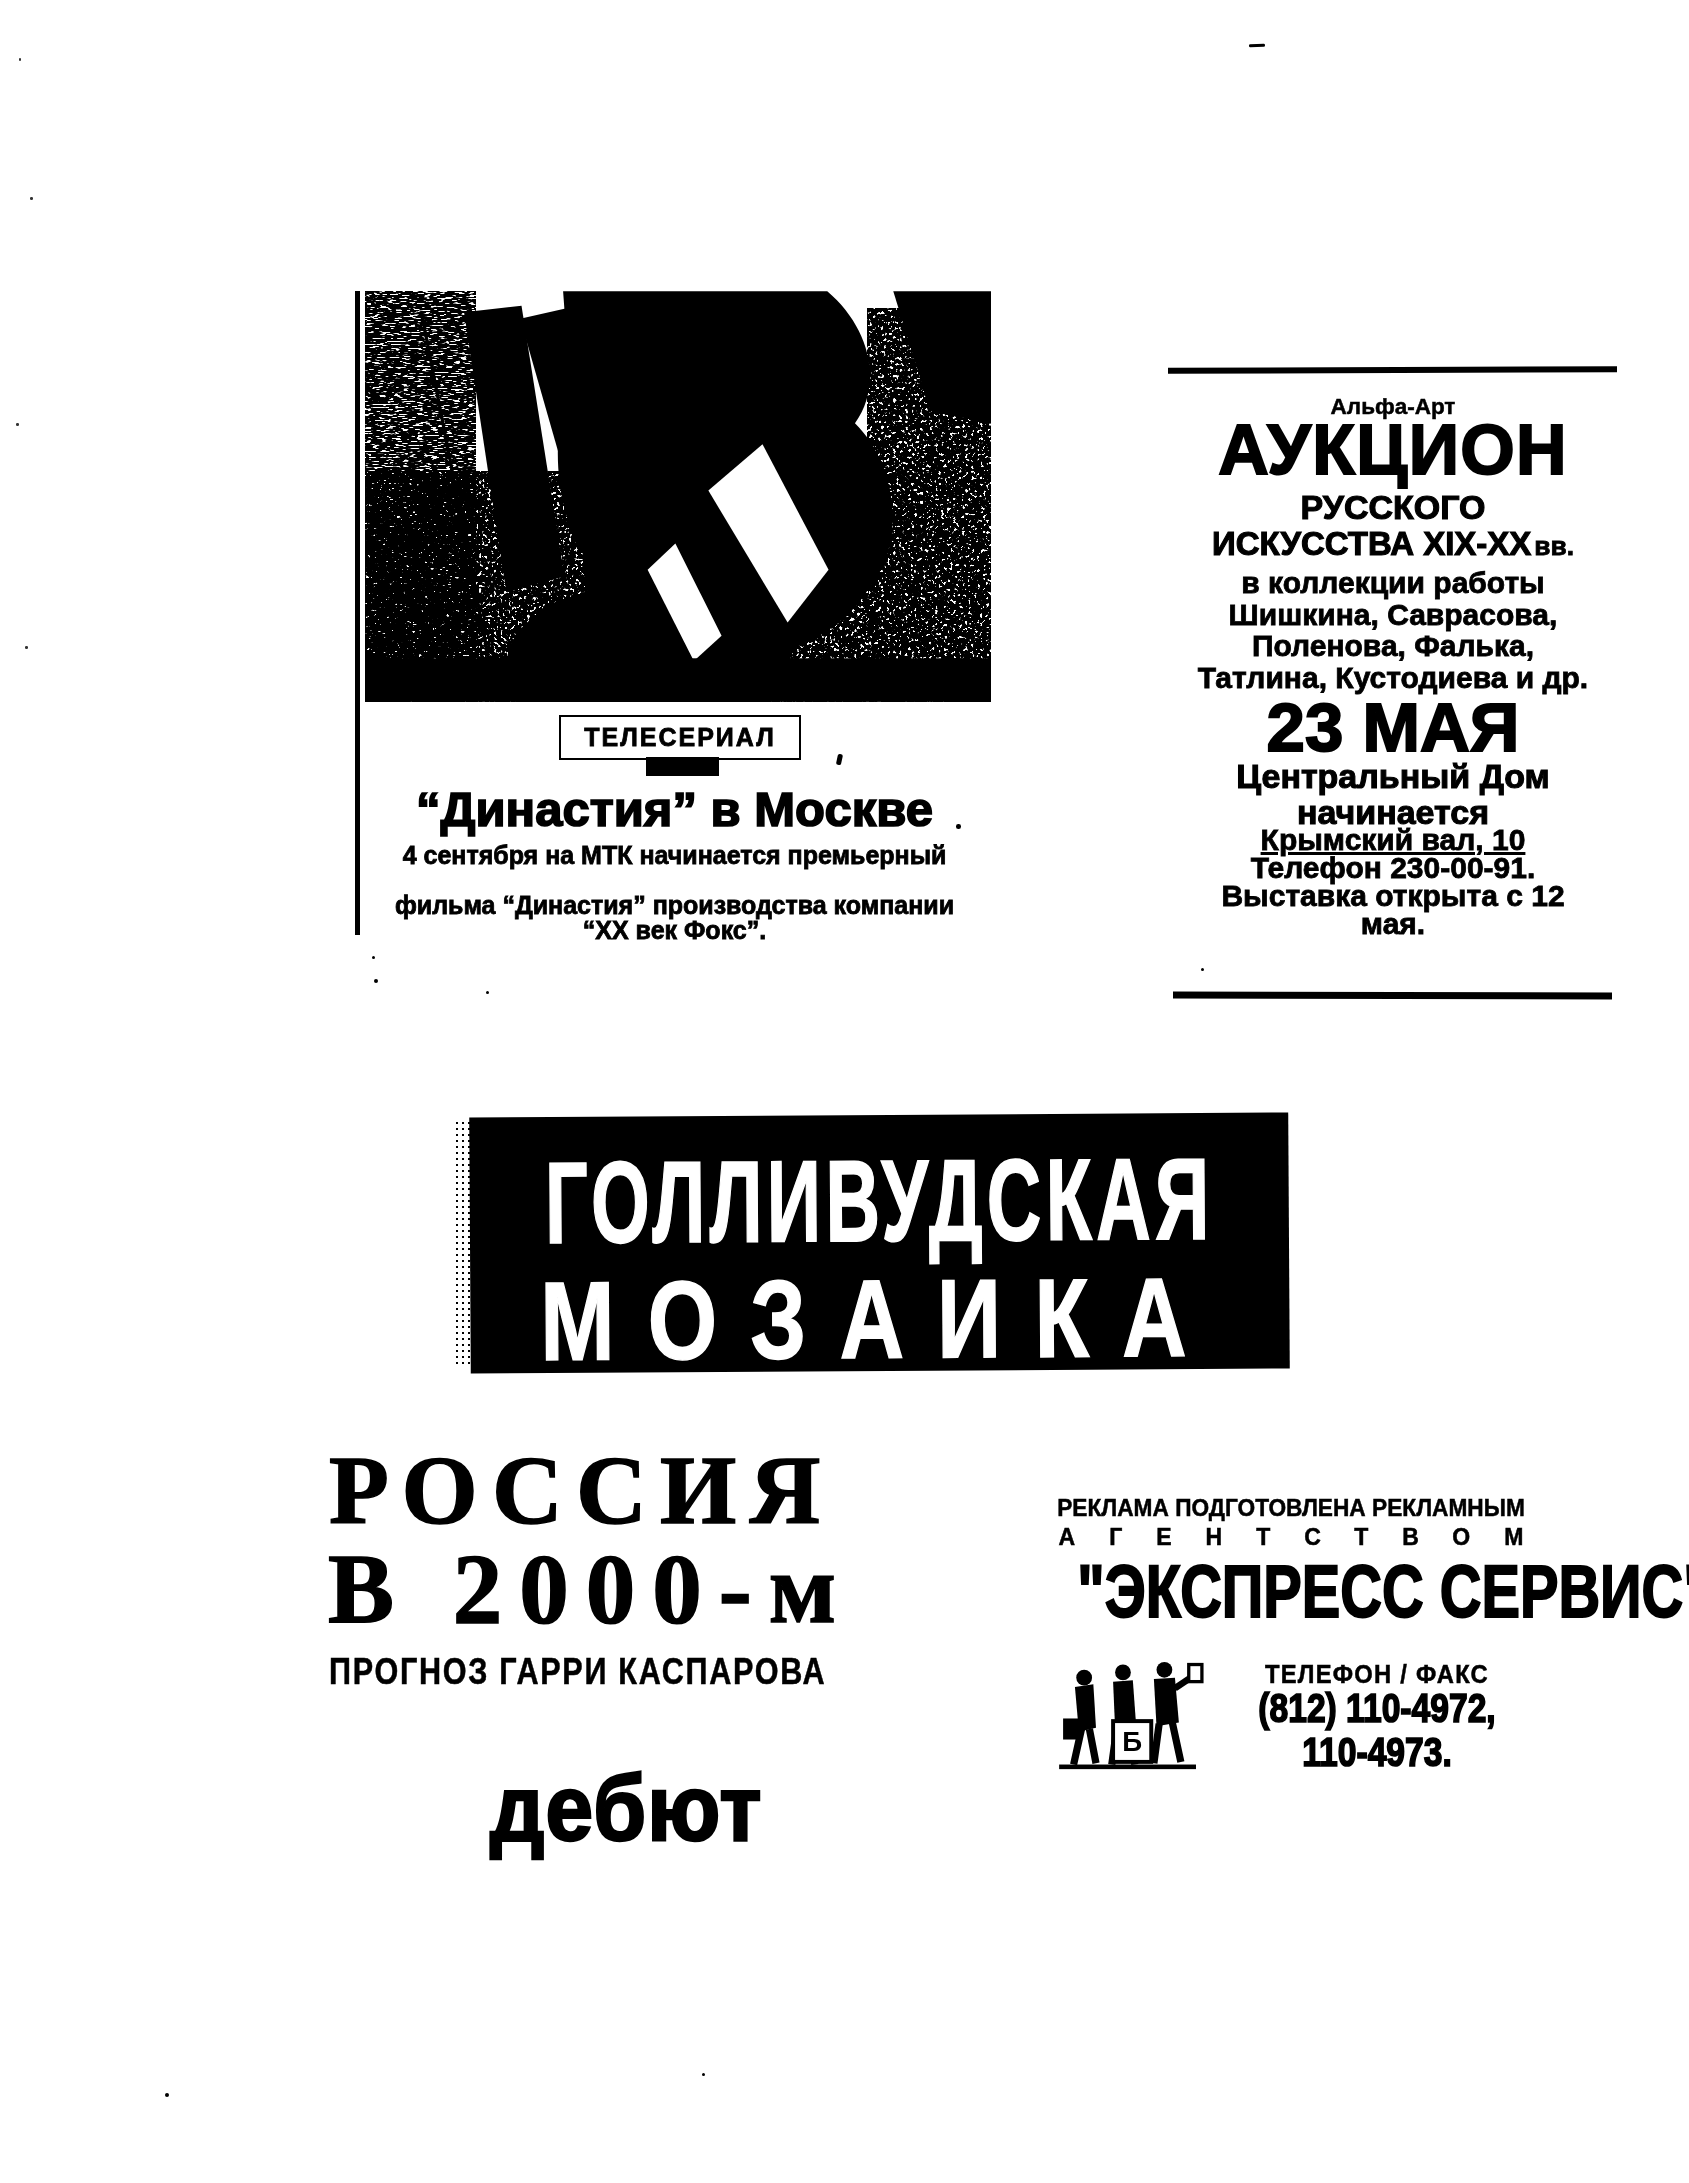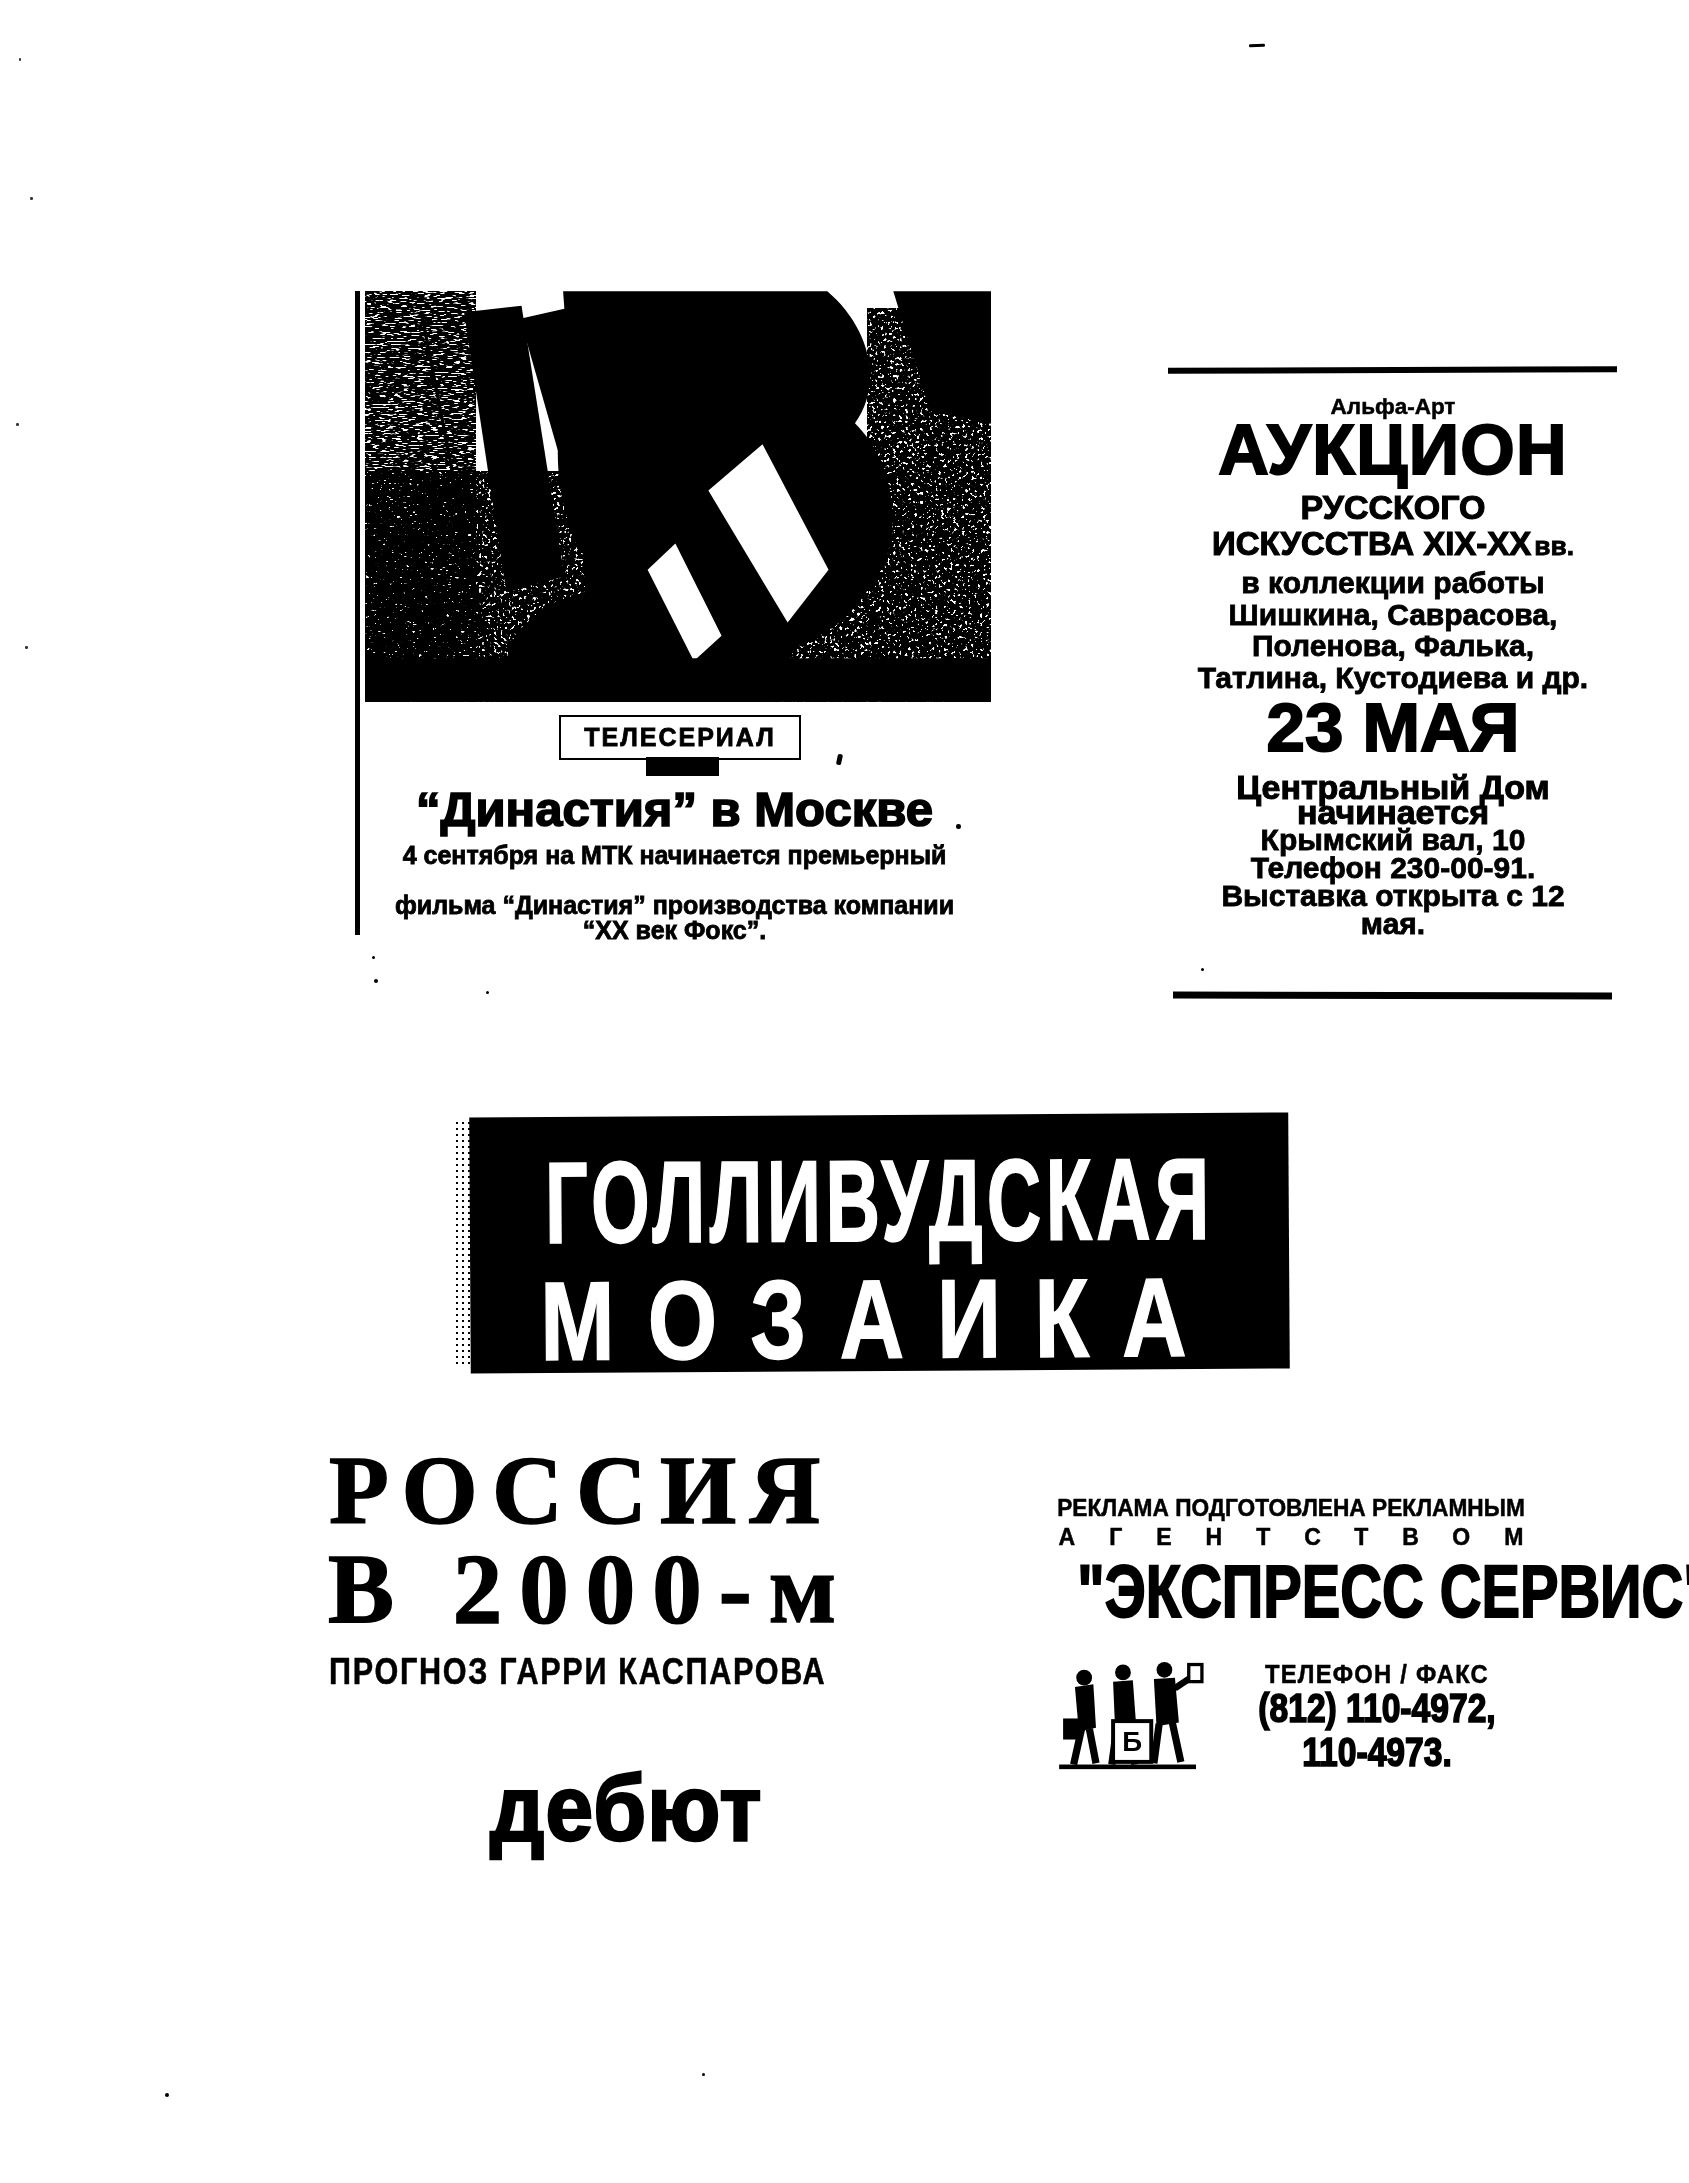--- a/index.html
+++ b/index.html
@@ -91,24 +91,24 @@
     <span class="b s1" style="font-size:26.4px;">вв.</span>
   </div>
 
   <div class="t c b s1" style="left:1162px;top:568px;width:462px;font-size:30px;">в коллекции работы</div>
   <div class="t c b s1" style="left:1162px;top:600px;width:462px;font-size:30px;">Шишкина, Саврасова,</div>
   <div class="t c b s1" style="left:1162px;top:631px;width:462px;font-size:30px;">Поленова, Фалька,</div>
   <div class="t c b s1" style="left:1162px;top:663px;width:462px;font-size:30px;">Татлина, Кустодиева и др.</div>
 
   <div class="t c b s3" style="left:1162px;top:693px;width:462px;font-size:69px;">23 МАЯ</div>
 
-  <div class="t c b s15" style="left:1162px;top:759px;width:462px;font-size:34px;margin-top:11px;">Центральный Дом</div>
+  <div class="t c b s15" style="left:1162px;top:759px;width:462px;font-size:34px;">Центральный Дом</div>
   <div class="t c b s15" style="left:1162px;top:795px;width:462px;font-size:34px;">начинается</div>
 
-  <div class="t c b s1" style="left:1162px;top:825px;width:462px;font-size:30px;">Крымский вал, 10</div>
+  <div class="t c b s1" style="left:1162px;top:825px;width:462px;font-size:30px;text-decoration:underline;">Крымский вал, 10</div>
   <div class="t c b s1" style="left:1162px;top:853px;width:462px;font-size:30px;">Телефон 230-00-91.</div>
   <div class="t c b s1" style="left:1162px;top:881px;width:462px;font-size:30px;">Выставка открыта с 12</div>
   <div class="t c b s1" style="left:1162px;top:909px;width:462px;font-size:30px;">мая.</div>
 
   <div class="rule" style="left:1173px;top:992px;width:439px;height:7.3px;transform:rotate(0.15deg);"></div>
 
   <div class="banner-dots"></div>
   <div class="banner">
     <div class="bl" style="top:20px;font-size:92px;letter-spacing:5.3px;transform:scale(0.82,1.26);transform-origin:center top;">ГОЛЛИВУДСКАЯ</div>
     <div class="bl" style="top:140px;font-size:99px;letter-spacing:37px;transform:scale(0.9,1.13);transform-origin:center top;">МОЗАИКА</div>

